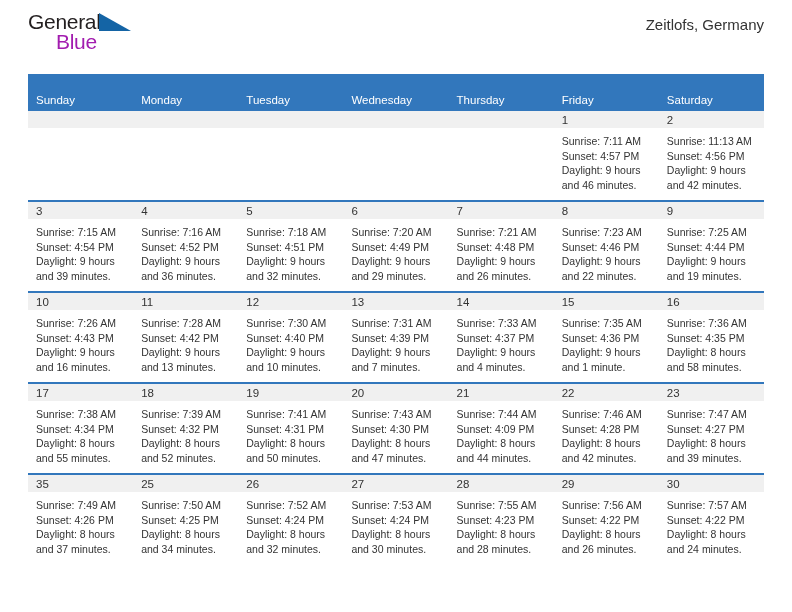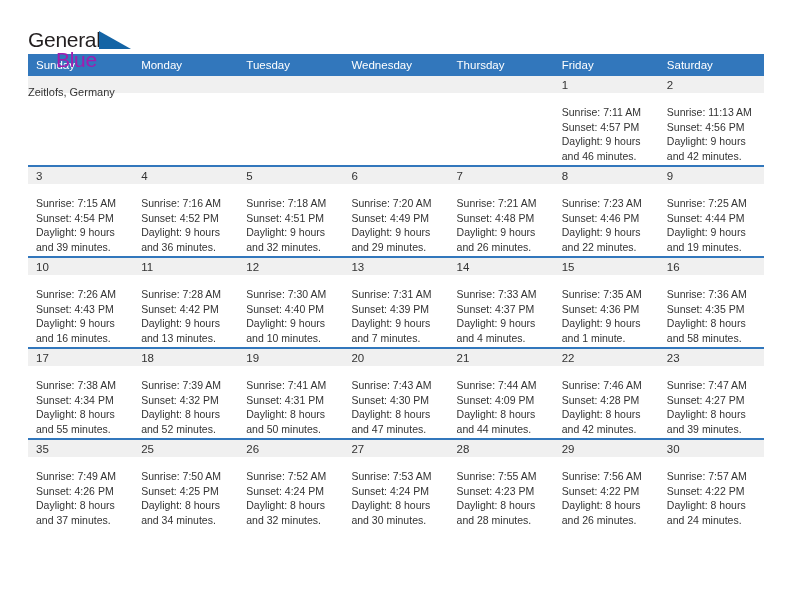--- a/index.html
+++ b/index.html
@@ -20,24 +20,23 @@
     height: 612px;
     box-sizing: border-box;
     padding: 0 28px;
   }
 
   
   .top {
     display: flex;
     align-items: flex-start;
     justify-content: space-between;
-    padding-top: 27px;
-    height: 54px;
+    padding-top: 9px;
+    height: 74px;
     box-sizing: border-box;
-    flex-direction: column;
   }
   .brand {
     position: relative;
     width: 118px;
     height: 52px;
     flex: 0 0 auto;
   }
   .brand-general {
     position: absolute;
     left: 0;
@@ -70,39 +69,39 @@
     flex: 0 0 auto;
     padding-top: 0px;
   }
   .month-title {
     font-size: 27px;
     color: #1a1a1a;
     line-height: 1.1;
     white-space: nowrap;
   }
   .location {
-    font-size: 11px;
+    font-size: 15px;
     color: #333333;
     margin-top: 7px;
     white-space: nowrap;
   }
 
   
   .calendar {
     width: 736px;
     border-collapse: collapse;
     table-layout: fixed;
   }
   .dow-row th {
     background: #3277bc;
     color: #ffffff;
     font-size: 11.5px;
     font-weight: normal;
     text-align: left;
-    padding: 5px 0 5px 8px;
+    padding: 20px 0 5px 8px;
     height: 21px;
     box-sizing: border-box;
     vertical-align: middle;
   }
   .week-row td {
     width: 105.14px;
     height: 89px;
     vertical-align: top;
     padding: 0;
     border-top: 2px solid #3277bc;
@@ -117,21 +116,21 @@
     font-size: 11.5px;
     color: #333333;
     padding: 2px 0 0 8px;
     box-sizing: border-box;
     line-height: 15px;
   }
   td.empty .daynum {
     background: #f0f0f0;
   }
   .lines {
-    padding: 12px 6px 0 8px;
+    padding: 6px 6px 0 8px;
     font-size: 10.5px;
     line-height: 14.6px;
     color: #333333;
   }
   .lines div {
     white-space: nowrap;
   }
 </style>
 </head>
 <body>

